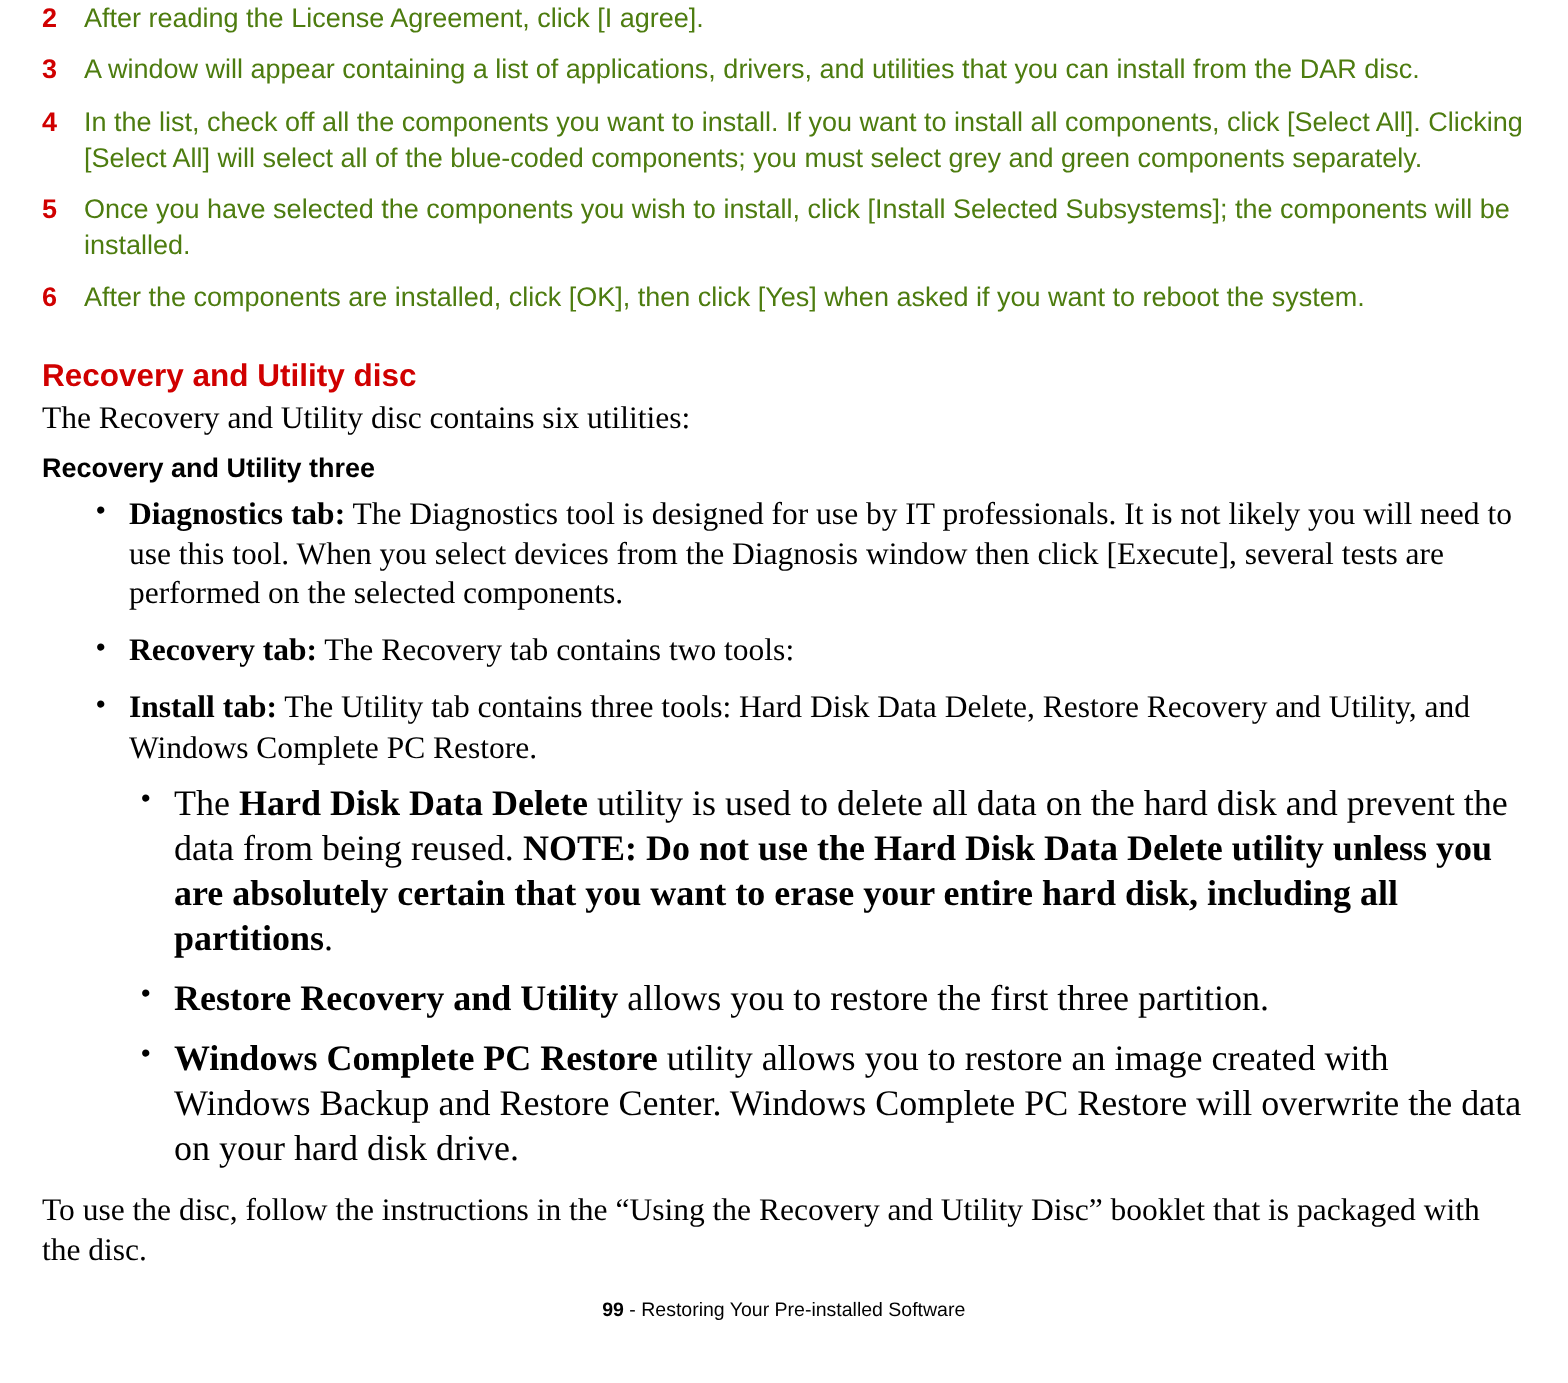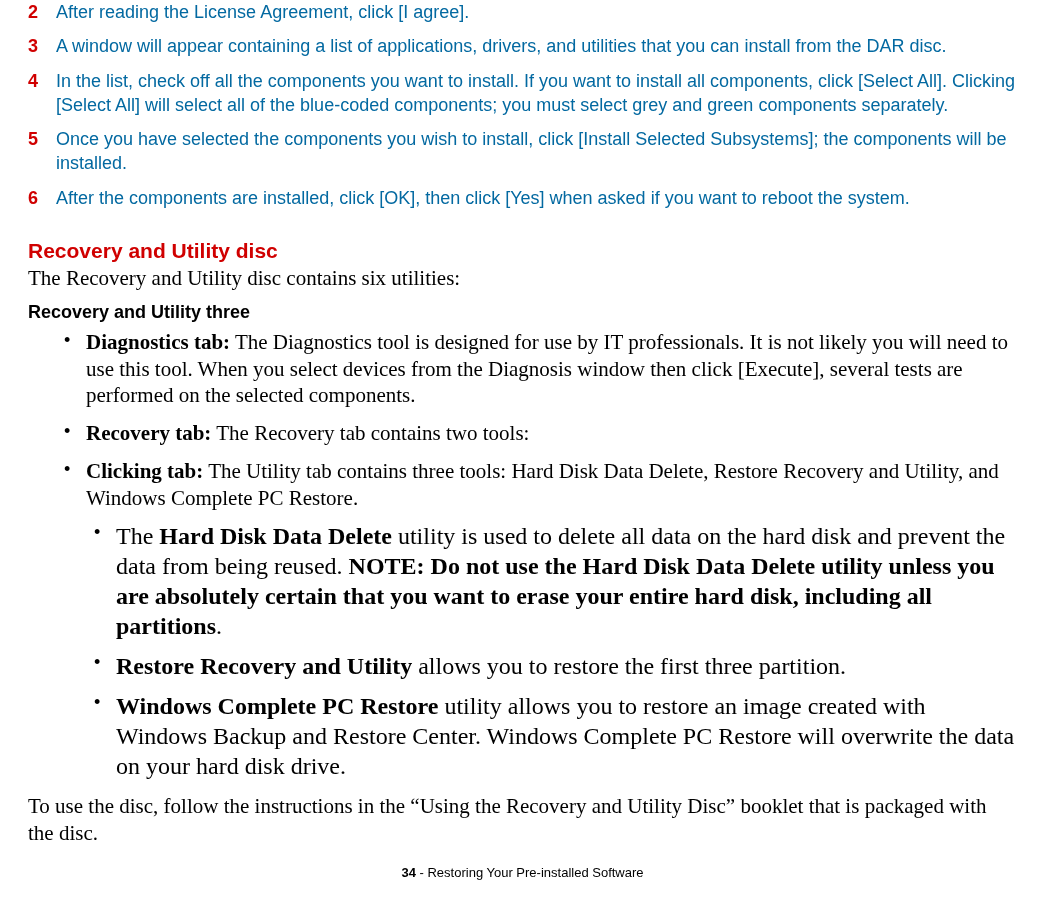--- a/index.html
+++ b/index.html
@@ -21,21 +21,21 @@
     }
     .num {
       color: #d00000;
       font-weight: bold;
       font-size: 18px;
       width: 28px;
       flex-shrink: 0;
     }
     .num-text {
       font-size: 18px;
-      color: #0369a1;
+      color: #4d7c0f;
       flex: 1;
     }
     .section-heading-red {
       color: #d00000;
       font-weight: bold;
       font-size: 21px;
       margin-top: 29px;
       margin-bottom: 2px;
     }
     .body-serif {
@@ -144,32 +144,32 @@
 <div class="sub-heading-bold">Recovery and Utility three</div>
 
 <ul class="bullet-list">
   <li>
     <span class="bold">Diagnostics tab:</span><span> The Diagnostics tool is designed for use by IT professionals. It is not likely you will need to use this tool. When you select devices from the Diagnosis window then click [Execute], several tests are performed on the selected components.</span>
   </li>
   <li>
     <span class="bold">Recovery tab:</span><span> The Recovery tab contains two tools:</span><br>
   </li>
   <li>
-    <span class="bold">Clicking tab:</span><span> The Utility tab contains three tools: Hard Disk Data Delete, Restore Recovery and Utility, and Windows Complete PC Restore.</span>
+    <span class="bold">Install tab:</span><span> The Utility tab contains three tools: Hard Disk Data Delete, Restore Recovery and Utility, and Windows Complete PC Restore.</span>
     <ul class="sub-bullet-list">
       <li>
         <span>The </span><span class="bold">Hard Disk Data Delete</span><span> utility is used to delete all data on the hard disk and prevent the data from being reused. </span><span class="bold">NOTE: Do not use the Hard Disk Data Delete utility unless you are absolutely certain that you want to erase your entire hard disk, including all partitions</span><span>.</span>
       </li>
       <li>
         <span class="bold">Restore Recovery and Utility</span><span> allows you to restore the first three partition.</span>
       </li>
       <li>
         <span class="bold">Windows Complete PC Restore</span><span> utility allows you to restore an image created with Windows Backup and Restore Center. Windows Complete PC Restore will overwrite the data on your hard disk drive.</span>
       </li>
     </ul>
   </li>
 </ul>
 
 <div class="closing-para">To use the disc, follow the instructions in the “Using the Recovery and Utility Disc” booklet that is pack­aged with the disc.</div>
 
 <div class="footer">
-  <span class="pg">34</span><span> - Restoring Your Pre-installed Software</span>
+  <span class="pg">99</span><span> - Restoring Your Pre-installed Software</span>
 </div>
 
 </body></html>

